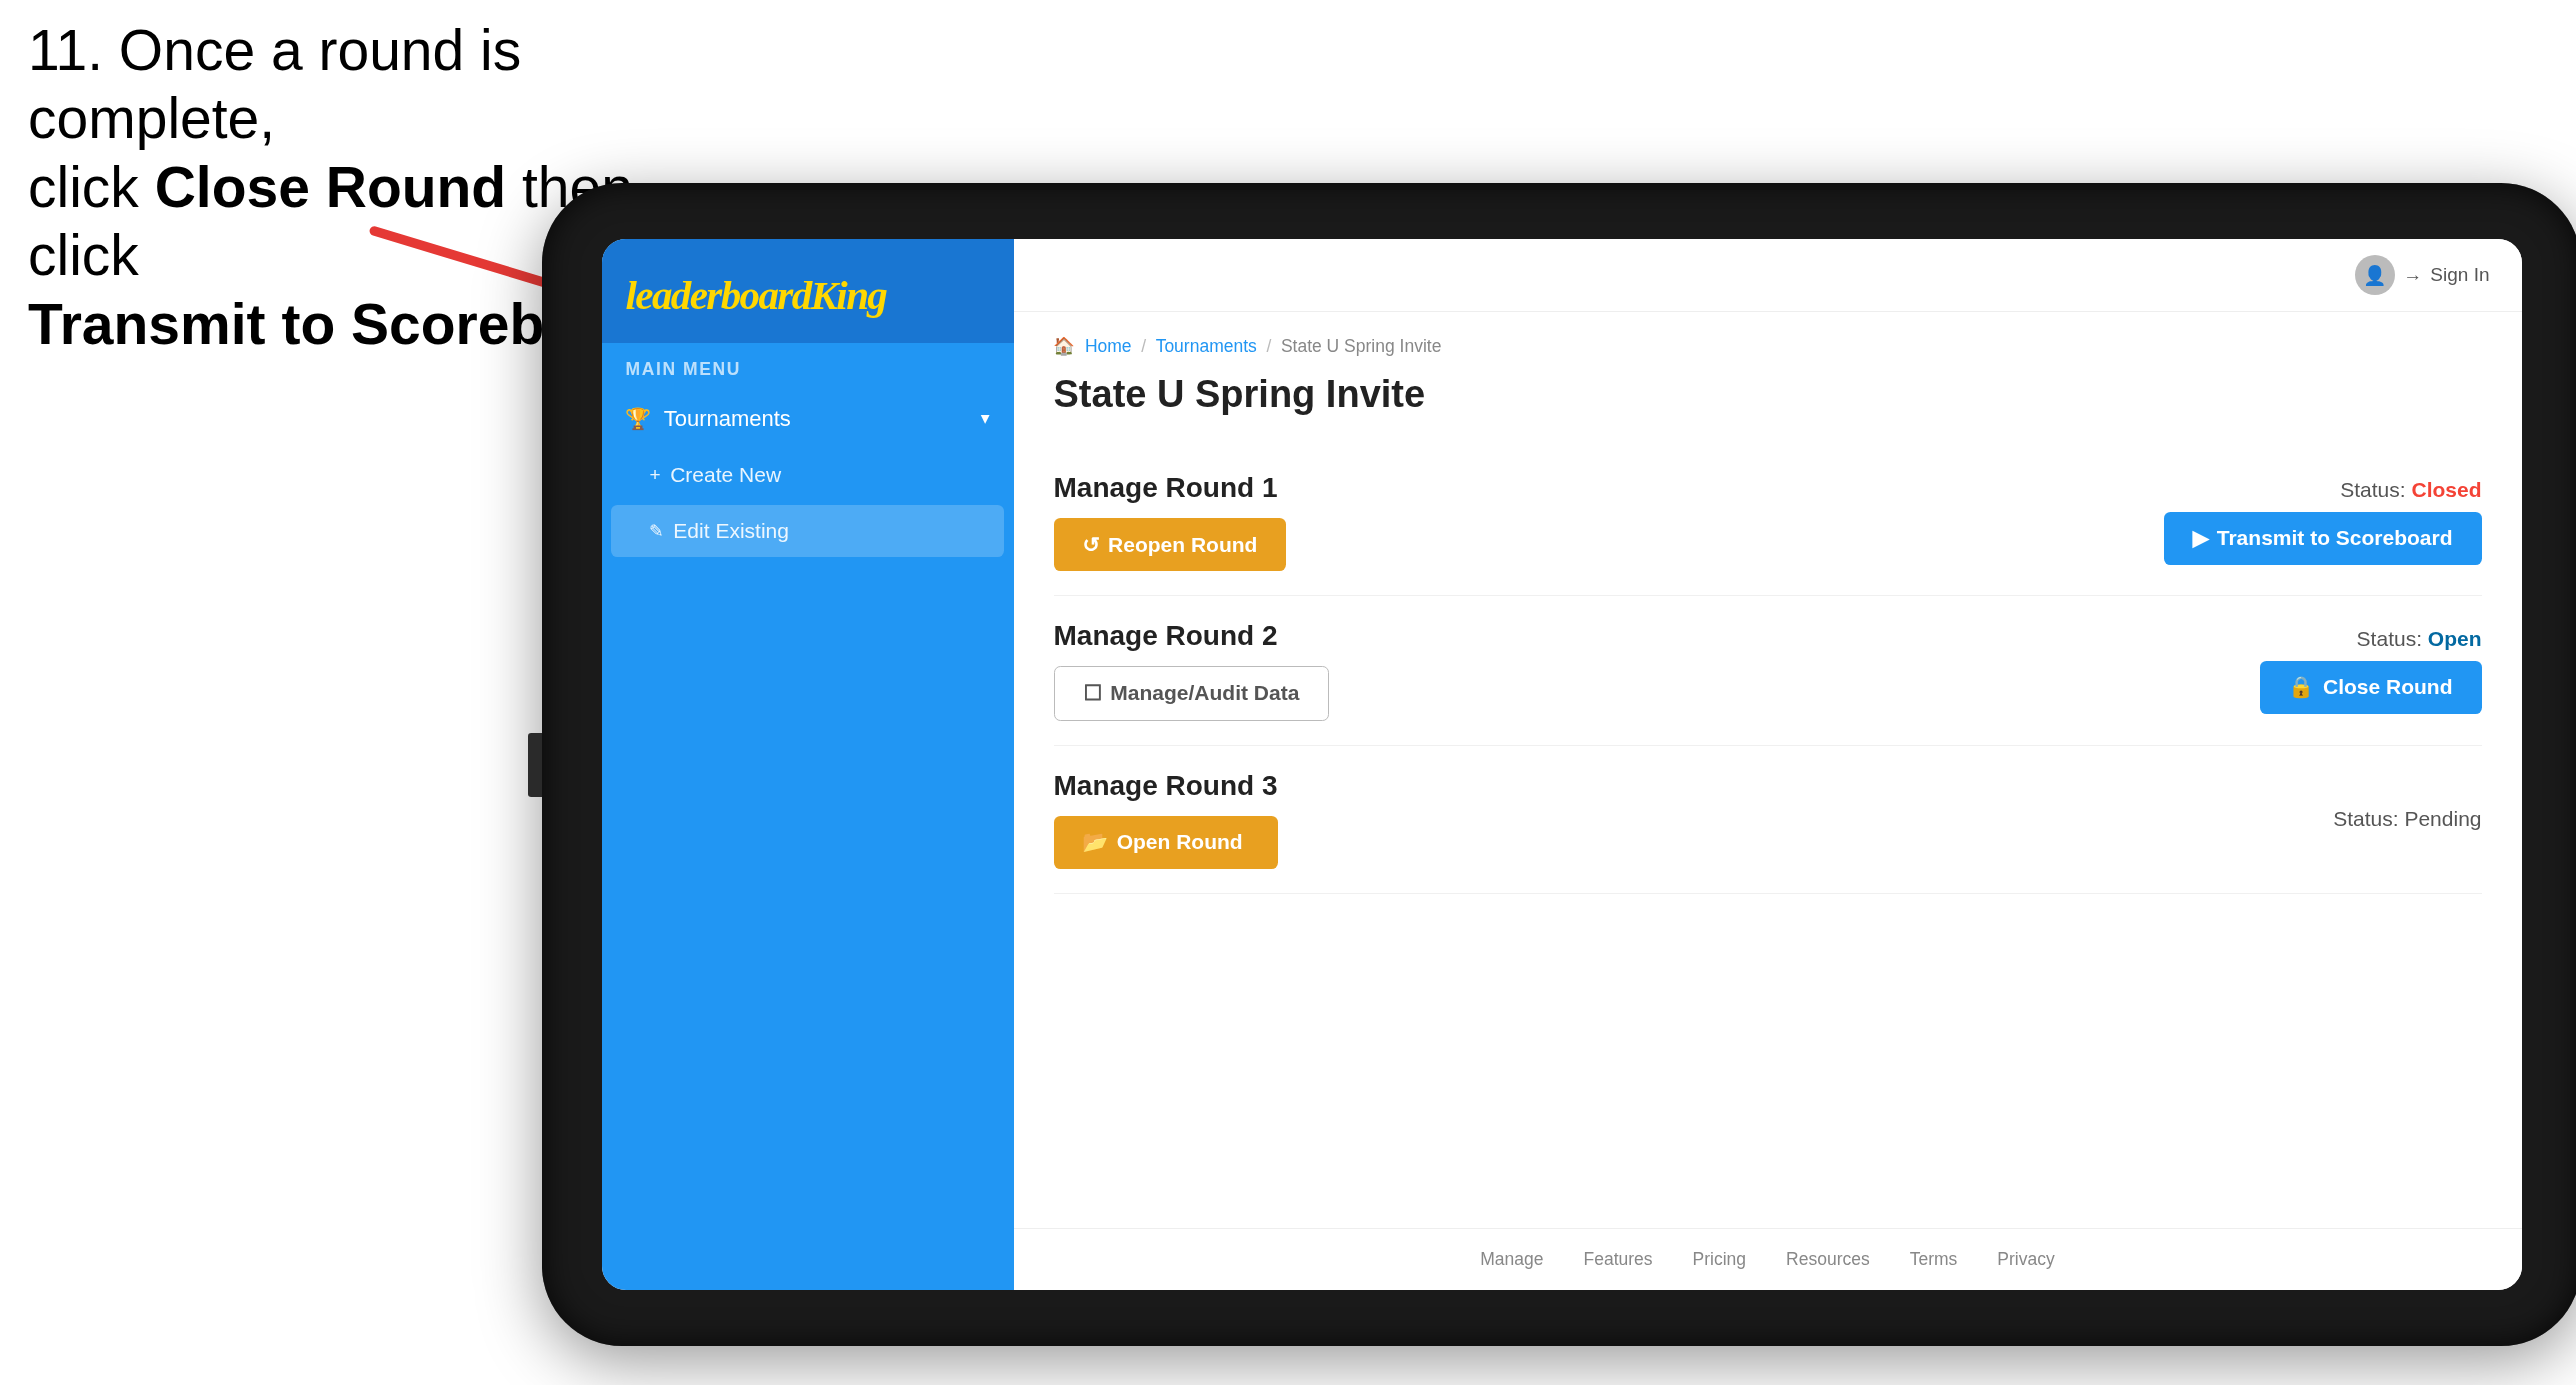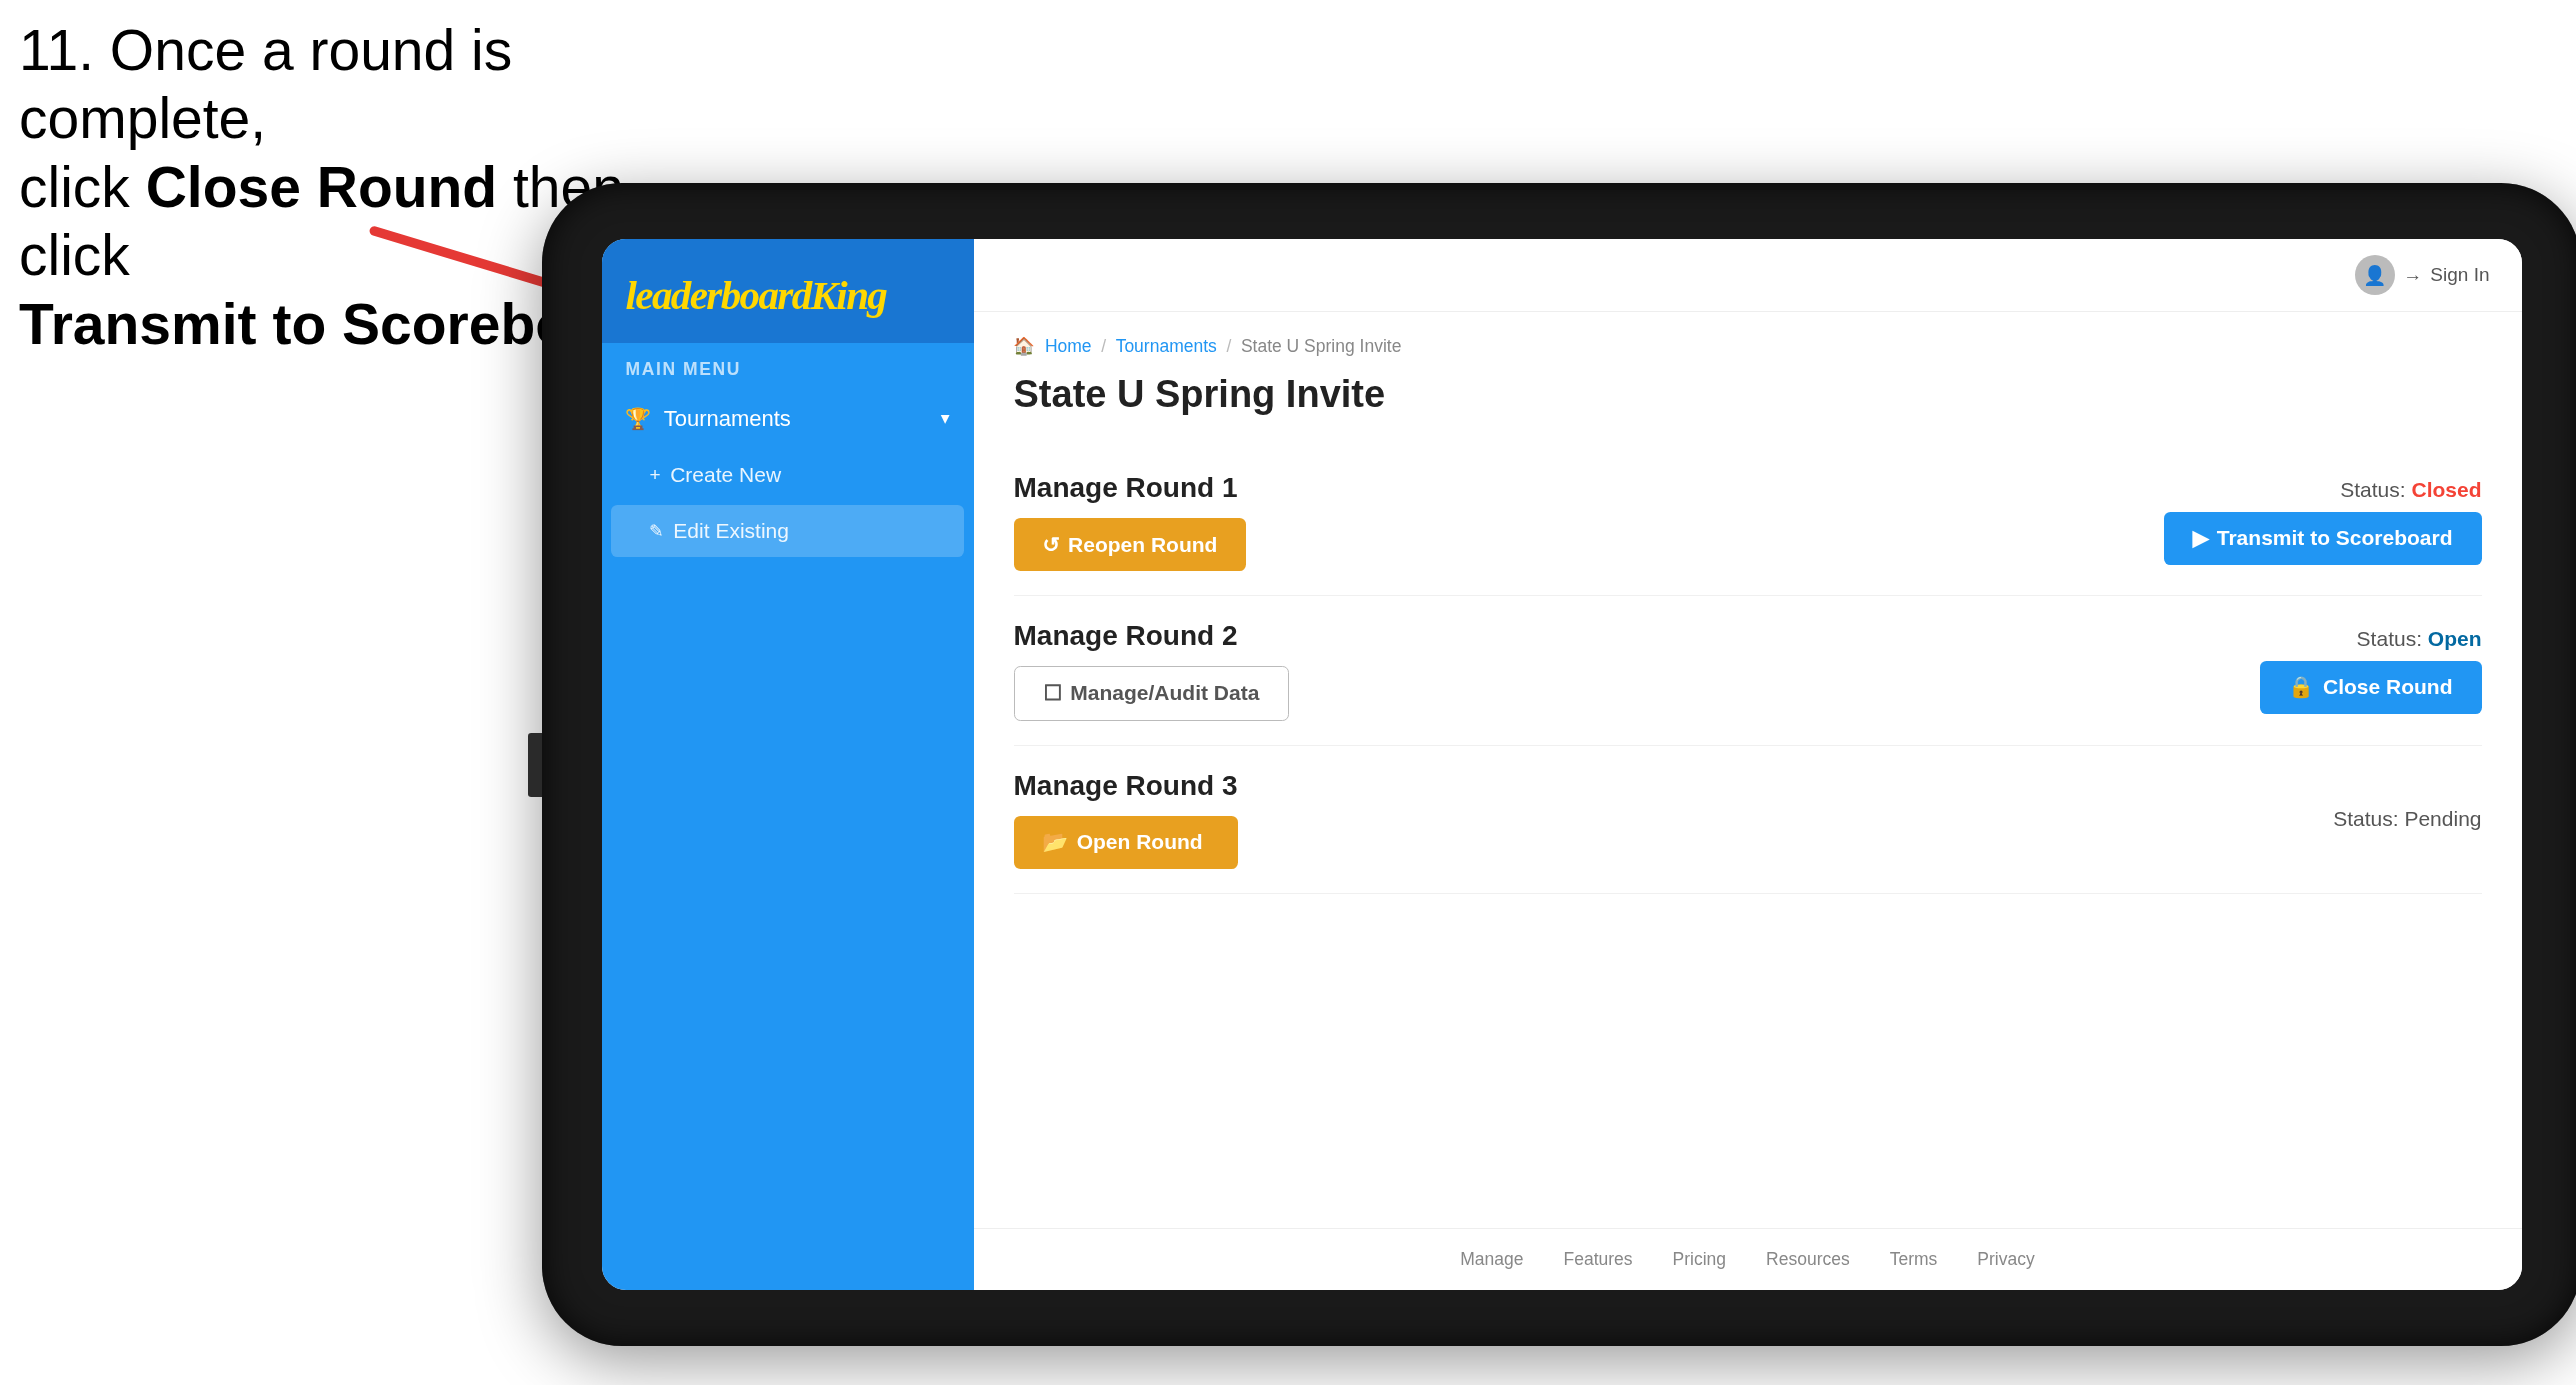--- a/index.html
+++ b/index.html
@@ -9,21 +9,21 @@
       width: 2576px;
       height: 1386px;
       position: relative;
       overflow: hidden;
     }
 
     
     .instruction-text {
       position: absolute;
       top: 16px;
-      left: 19px;
+      left: 28px;
       font-size: 57px;
       line-height: 1.2;
       color: #000;
       max-width: 717px;
     }
     .instruction-text strong {
       font-weight: 800;
     }
 
     
@@ -63,21 +63,21 @@
 
     
     .app-layout {
       display: flex;
       flex: 1;
       height: 100%;
     }
 
     
     .sidebar {
-      width: 372px;
+      width: 412px;
       background: #2196F3;
       display: flex;
       flex-direction: column;
       flex-shrink: 0;
     }
 
     .logo-area {
       padding: 32px 24px 24px;
       background: #1976D2;
     }

